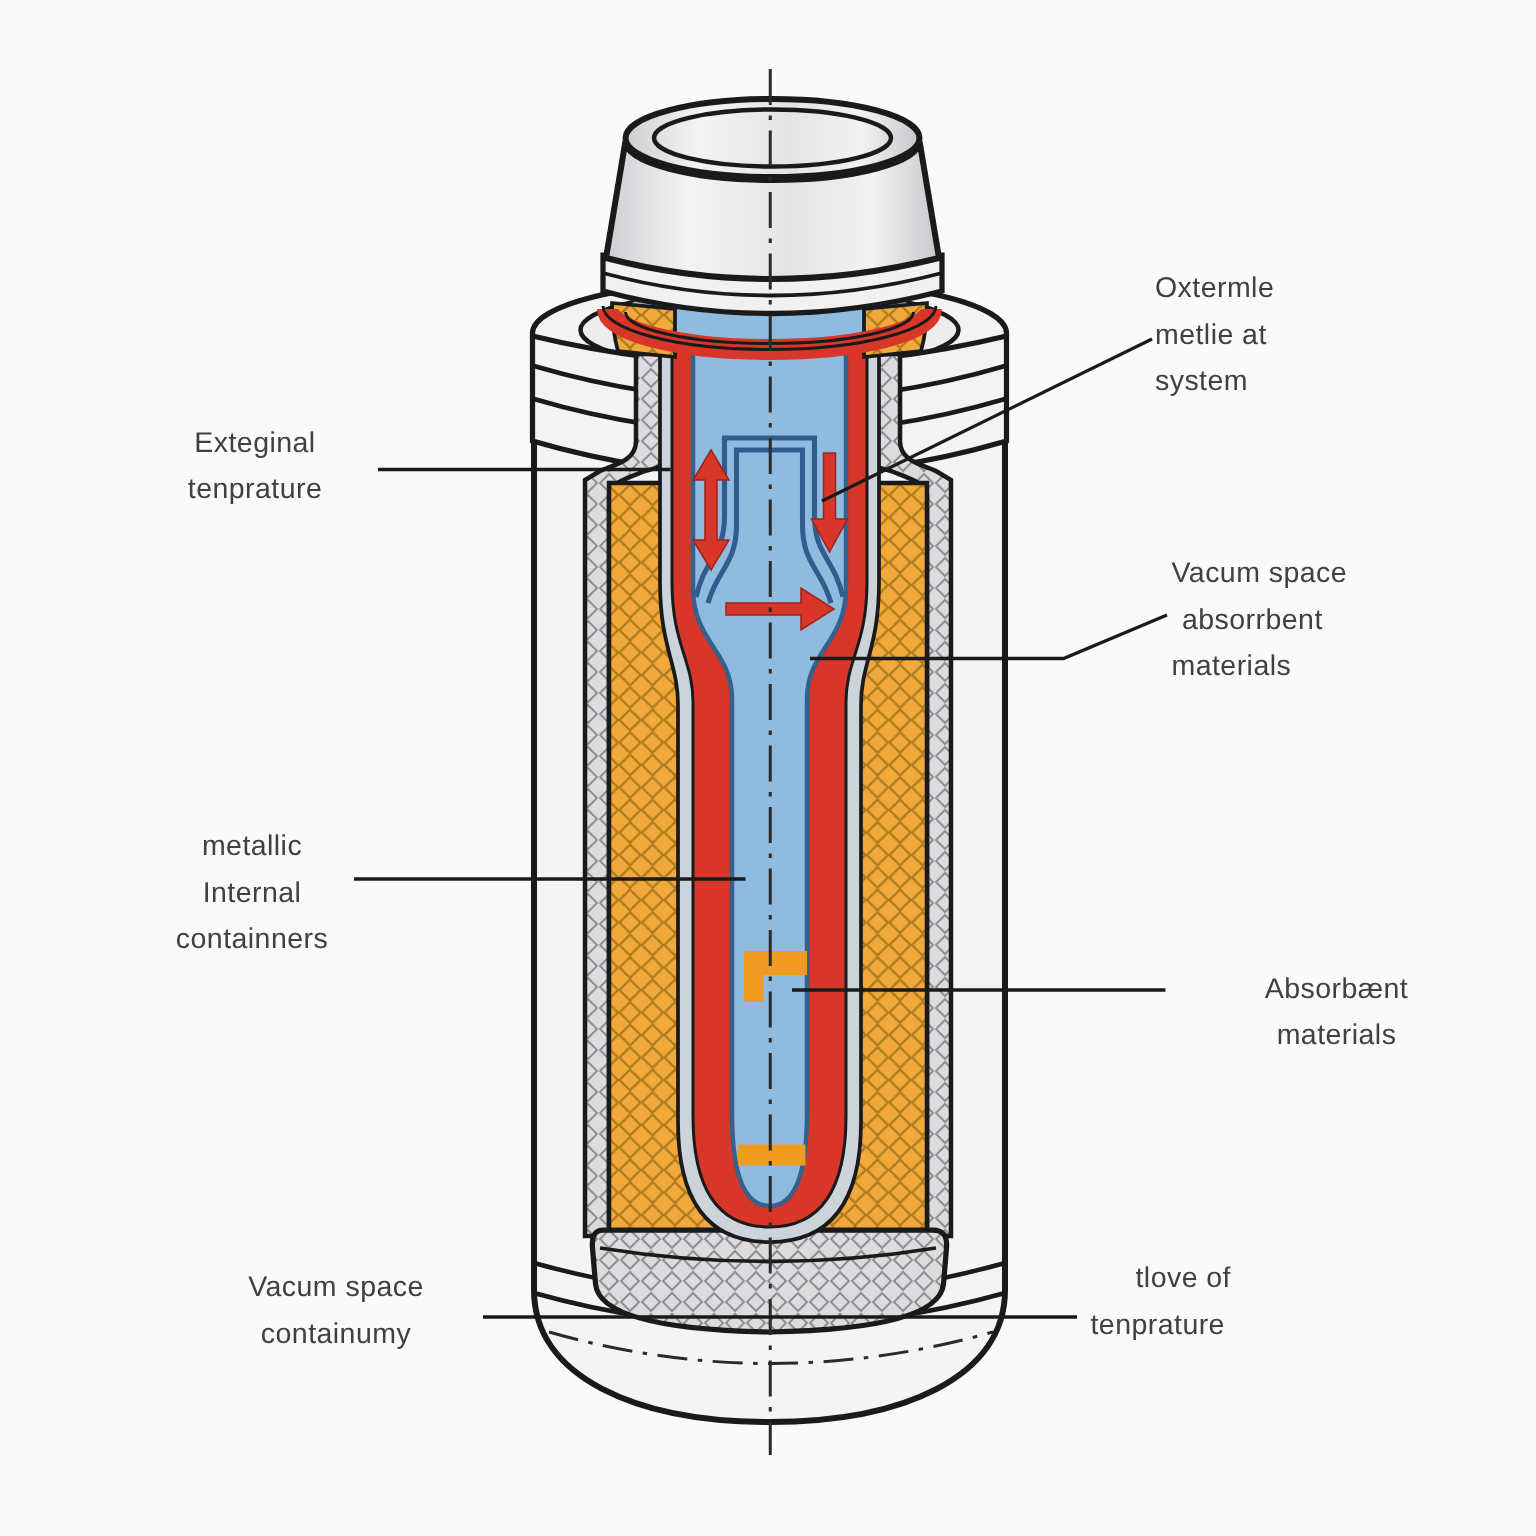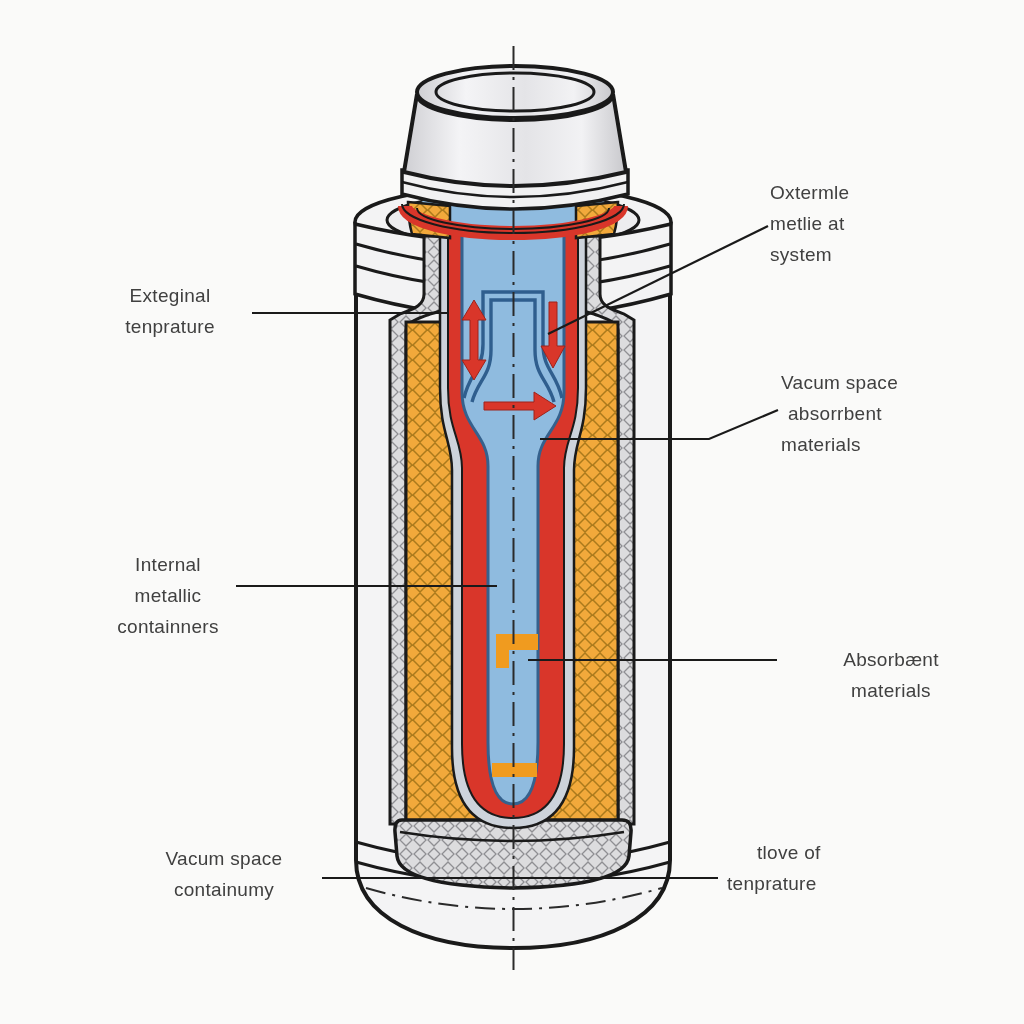--- a/index.html
+++ b/index.html
@@ -113,22 +113,22 @@
       <line x1="528" y1="660" x2="777" y2="660"></line>
     </g>
   </svg>
 
   <div class="diagram-label align-center" style="left:70px;top:280px;width:200px;">
     <div>Exteginal</div>
     <div>tenprature</div>
   </div>
 
   <div class="diagram-label align-center" style="left:68px;top:549px;width:200px;">
+    <div>metallic</div>
     <div>Internal</div>
-    <div>metallic</div>
     <div>containners</div>
   </div>
 
   <div class="diagram-label align-center" style="left:118px;top:843px;width:212px;">
     <div>Vacum space</div>
     <div>containumy</div>
   </div>
 
   <div class="diagram-label align-left" style="left:770px;top:177px;width:220px;">
     <div>Oxtermle</div>

